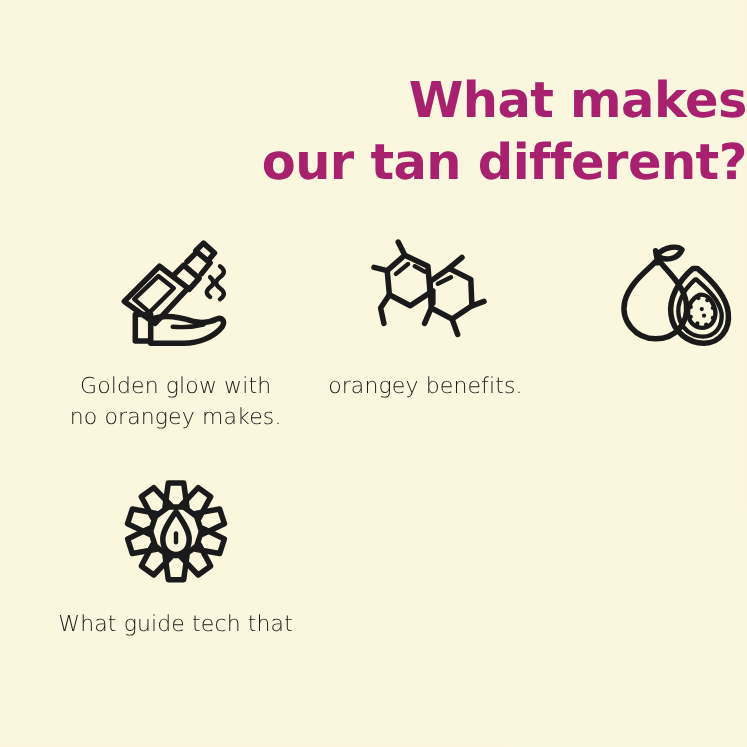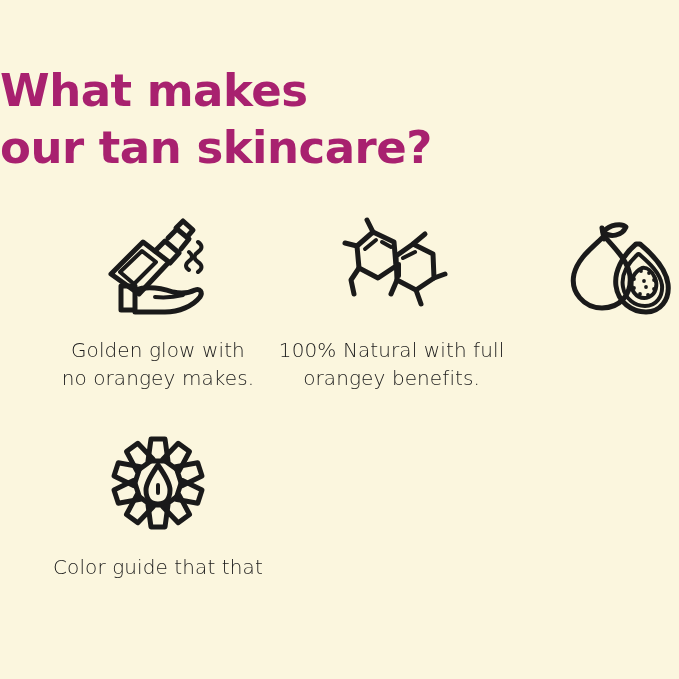--- a/index.html
+++ b/index.html
@@ -22,21 +22,21 @@
     background: #FBF6DE;
     box-sizing: border-box;
   }
 
   
   .heading {
     position: absolute;
     top: 62px;
     left: 0;
     width: 679px;
-    text-align: left;
+    text-align: right;
     color: #A8216F;
     font-family: "DejaVu Sans", sans-serif;
     font-weight: bold;
     font-size: 45px;
     line-height: 57px;
     letter-spacing: -0.5px;
   }
   .heading .hline {
     display: block;
     white-space: nowrap;
@@ -116,21 +116,21 @@
     stroke: none;
   }
 </style>
 </head>
 <body>
 
 <div class="poster">
 
   <div class="heading">
     <span class="hline">What makes</span>
-    <span class="hline">our tan skincare?</span>
+    <span class="hline">our tan different?</span>
   </div>
 
   <div class="grid">
 
     <div class="cell cell-r1">
       <div class="icon-wrap">
         <svg width="118" height="100" viewBox="0 0 118 100" aria-hidden="true">
 
           <path class="ln" d="M12 56 L44 24 L70 44 L40 76 Z"></path>
 
@@ -174,21 +174,20 @@
           <path class="ln" d="M36 14 L30 2"></path>
           <path class="ln" d="M20 28 L8 25"></path>
           <path class="ln" d="M22 50 L14 62 L17 76"></path>
           <path class="ln" d="M76 26 L88 16"></path>
           <path class="ln" d="M97 60 L108 56"></path>
           <path class="ln" d="M79 72 L84 86"></path>
           <path class="ln" d="M60 62 L54 76"></path>
         </svg>
       </div>
       <div class="caption">
-        <span class="cline">100% Natural with full</span>
         <span class="cline">orangey benefits.</span>
       </div>
     </div>
 
     <div class="cell cell-r2">
       <div class="icon-wrap">
         <svg width="112" height="100" viewBox="0 0 112 100" aria-hidden="true">
 
           <path class="ln" d="M40 20 C30 30 16 40 12 56 C8 74 22 90 40 90 C58 90 70 76 68 58 C66 42 52 30 44 20 Z"></path>
 
@@ -252,18 +251,18 @@
                 <path class="ln" d="M45 8 L59 8 L62 30 L42 30 Z"></path>
               </g>
           </g>
 
           <path class="ln" d="M52 34 C45 44 40 52 40 59 C40 68 45 73 52 73 C59 73 64 68 64 59 C64 52 59 44 52 34 Z"></path>
 
           <path class="ln-thin" d="M52 54 L52 62"></path>
         </svg>
       </div>
       <div class="caption">
-        <span class="cline">Color guide that that</span>
+        <span class="cline">What guide tech that</span>
       </div>
     </div>
 
   </div>
 </div>
 
 </body></html>

